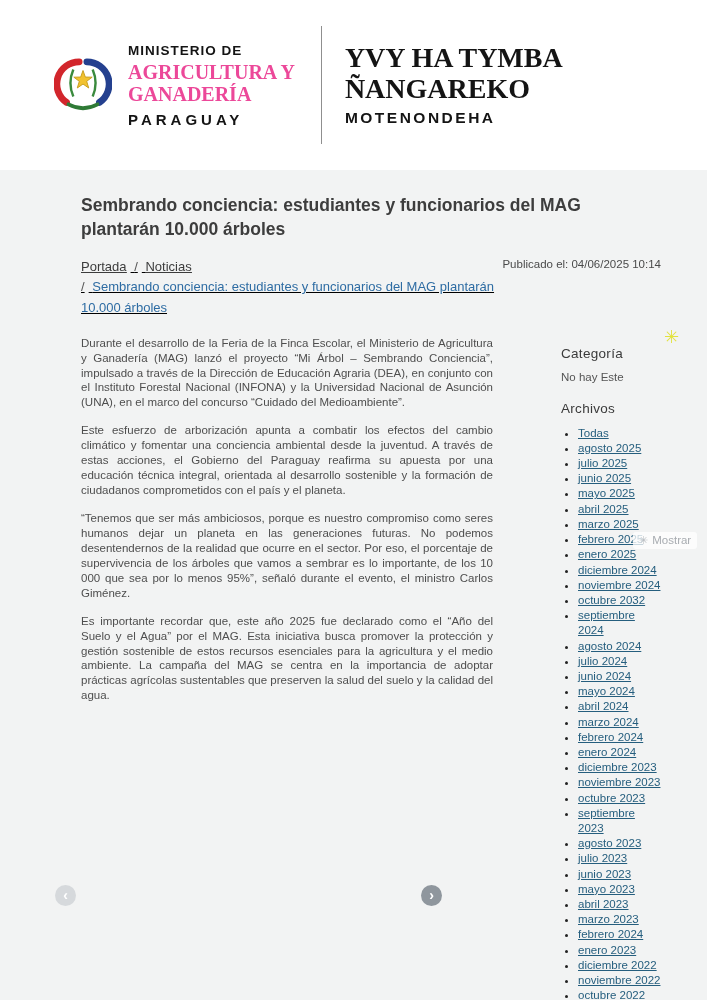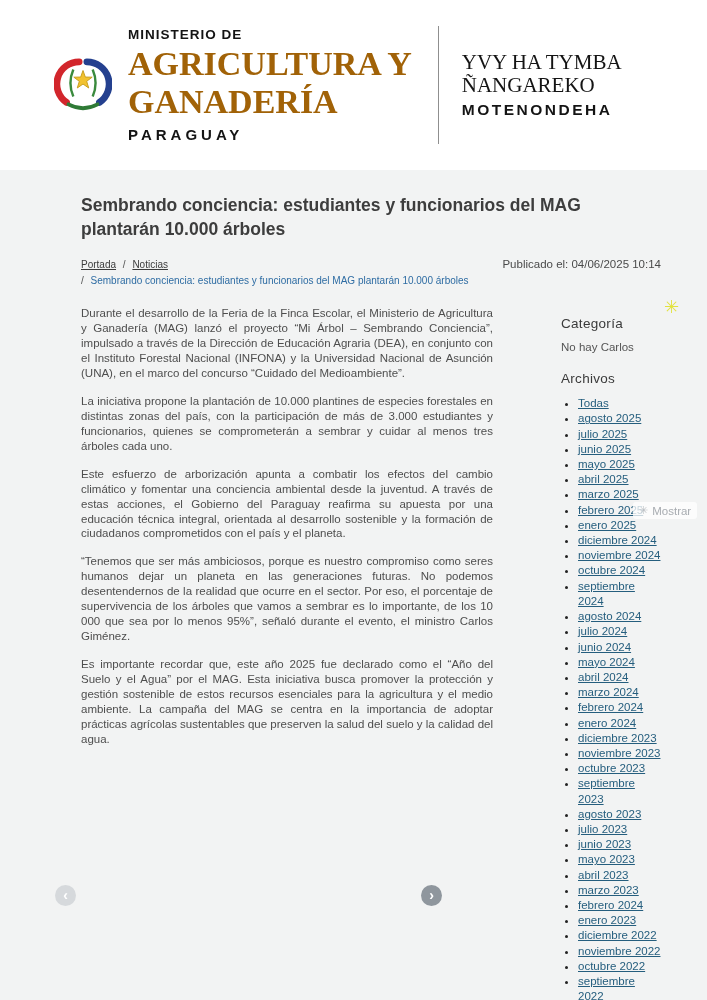--- a/index.html
+++ b/index.html
@@ -4,32 +4,32 @@
 <style>
   html,body{margin:0;padding:0;background:#e9eaea;}
   .page{position:relative;width:707px;height:1000px;margin:0 auto;background:#f2f3f3;
         font-family:"Liberation Sans",sans-serif;overflow:hidden;}
 
   
   .site-header{height:170px;background:#ffffff;display:flex;align-items:center;padding-left:54px;box-sizing:border-box;}
   .logo{display:flex;align-items:center;}
   .coat{width:58px;height:62px;margin-right:16px;flex:0 0 auto;}
   .mag-l1{font-weight:700;font-size:13.5px;letter-spacing:1px;color:#141414;margin-bottom:3px;}
-  .mag-l2,.mag-l3{font-family:"Liberation Serif",serif;font-weight:700;font-size:34px;color:#a16207;line-height:1.1;}
+  .mag-l2,.mag-l3{font-family:"Liberation Serif",serif;font-weight:700;font-size:20px;color:#ec4899;line-height:1.1;}
   .mag-l4{font-weight:700;font-size:15px;letter-spacing:4px;color:#141414;margin-top:6px;}
   .v-divider{width:1px;height:118px;background:#8f8f8f;margin:0 23px 0 26px;}
   .gn-l1{font-weight:700;font-size:19px;letter-spacing:1.5px;color:#141414;margin-bottom:3px;}
-  .gn-l2,.gn-l3{font-family:"Liberation Serif",serif;font-weight:400;font-size:21px;color:#141414;line-height:1.08;}
+  .gn-l2,.gn-l3{font-family:"Liberation Serif",serif;font-weight:700;font-size:28px;color:#141414;line-height:1.08;}
   .gn-l4{font-weight:700;font-size:15.5px;letter-spacing:2.5px;color:#141414;margin-top:5px;}
 
   
   .content{padding:24px 46px 0 81px;}
   .title{margin:0 0 16px 0;font-size:17.5px;font-weight:700;color:#3d3d3d;line-height:1.35;max-width:600px;}
   .meta-row{display:flex;align-items:flex-start;margin-bottom:18px;}
-  .breadcrumb{width:452px;font-size:10px;line-height:1.55;}
+  .breadcrumb{width:452px;font-size:13px;line-height:1.55;text-decoration:underline;}
   .bc-link{color:#3c3c3c;text-decoration:underline;margin-right:4px;cursor:pointer;}
   .bc-sep{color:#555;margin-right:4px;}
   .bc-current{color:#2e6ca3;text-decoration:none;cursor:pointer;}
   .published{margin-left:auto;font-size:11.5px;color:#4a4a4a;white-space:nowrap;padding-top:1px;}
 
   .columns{display:flex;}
   .body{width:412px;flex:0 0 auto;}
   .body p{margin:0 0 13px 0;font-size:11.5px;line-height:1.3;color:#4e4e4e;text-align:justify;}
 
   
@@ -96,30 +96,29 @@
           <span class="bc-sep">/</span>
           <a class="bc-current">Sembrando conciencia: estudiantes y funcionarios del MAG plantarán 10.000 árboles</a>
         </div>
       </nav>
       <div class="published">Publicado el: 04/06/2025 10:14</div>
     </div>
 
     <div class="columns">
       <article class="body">
         <p>Durante el desarrollo de la Feria de la Finca Escolar, el Ministerio de Agricultura y Ganadería (MAG) lanzó el proyecto “Mi Árbol – Sembrando Conciencia”, impulsado a través de la Dirección de Educación Agraria (DEA), en conjunto con el Instituto Forestal Nacional (INFONA) y la Universidad Nacional de Asunción (UNA), en el marco del concurso “Cuidado del Medioambiente”.</p>
-        <p>La iniciativa propone la plantación de 10.000 plantines de especies forestales en distintas zonas del país, con la participación de más de 3.000 estudiantes y funcionarios, quienes se comprometerán a sembrar y cuidar al menos tres árboles cada uno.</p>
         <p>Este esfuerzo de arborización apunta a combatir los efectos del cambio climático y fomentar una conciencia ambiental desde la juventud. A través de estas acciones, el Gobierno del Paraguay reafirma su apuesta por una educación técnica integral, orientada al desarrollo sostenible y la formación de ciudadanos comprometidos con el país y el planeta.</p>
         <p>“Tenemos que ser más ambiciosos, porque es nuestro compromiso como seres humanos dejar un planeta en las generaciones futuras. No podemos desentendernos de la realidad que ocurre en el sector. Por eso, el porcentaje de supervivencia de los árboles que vamos a sembrar es lo importante, de los 10 000 que sea por lo menos 95%”, señaló durante el evento, el ministro Carlos Giménez.</p>
         <p>Es importante recordar que, este año 2025 fue declarado como el “Año del Suelo y el Agua” por el MAG. Esta iniciativa busca promover la protección y gestión sostenible de estos recursos esenciales para la agricultura y el medio ambiente. La campaña del MAG se centra en la importancia de adoptar prácticas agrícolas sustentables que preserven la salud del suelo y la calidad del agua.</p>
       </article>
 
       <aside class="sidebar">
         <span class="deco">✳</span>
         <h3 class="sb-h">Categoría</h3>
-        <p class="sb-empty">No hay Carlos</p>
+        <p class="sb-empty">No hay Este</p>
         <h3 class="sb-h">Archivos</h3>
         <ul class="archives">
 
             <li><a href="#">Todas</a></li>
 
             <li><a href="#">agosto 2025</a></li>
 
             <li><a href="#">julio 2025</a></li>
 
             <li><a href="#">junio 2025</a></li>
@@ -131,21 +130,21 @@
             <li><a href="#">marzo 2025</a></li>
 
             <li><a href="#">febrero 2025</a></li>
 
             <li><a href="#">enero 2025</a></li>
 
             <li><a href="#">diciembre 2024</a></li>
 
             <li><a href="#">noviembre 2024</a></li>
 
-            <li><a href="#">octubre 2024</a></li>
+            <li><a href="#">octubre 2032</a></li>
 
             <li><a href="#">septiembre 2024</a></li>
 
             <li><a href="#">agosto 2024</a></li>
 
             <li><a href="#">julio 2024</a></li>
 
             <li><a href="#">junio 2024</a></li>
 
             <li><a href="#">mayo 2024</a></li>

